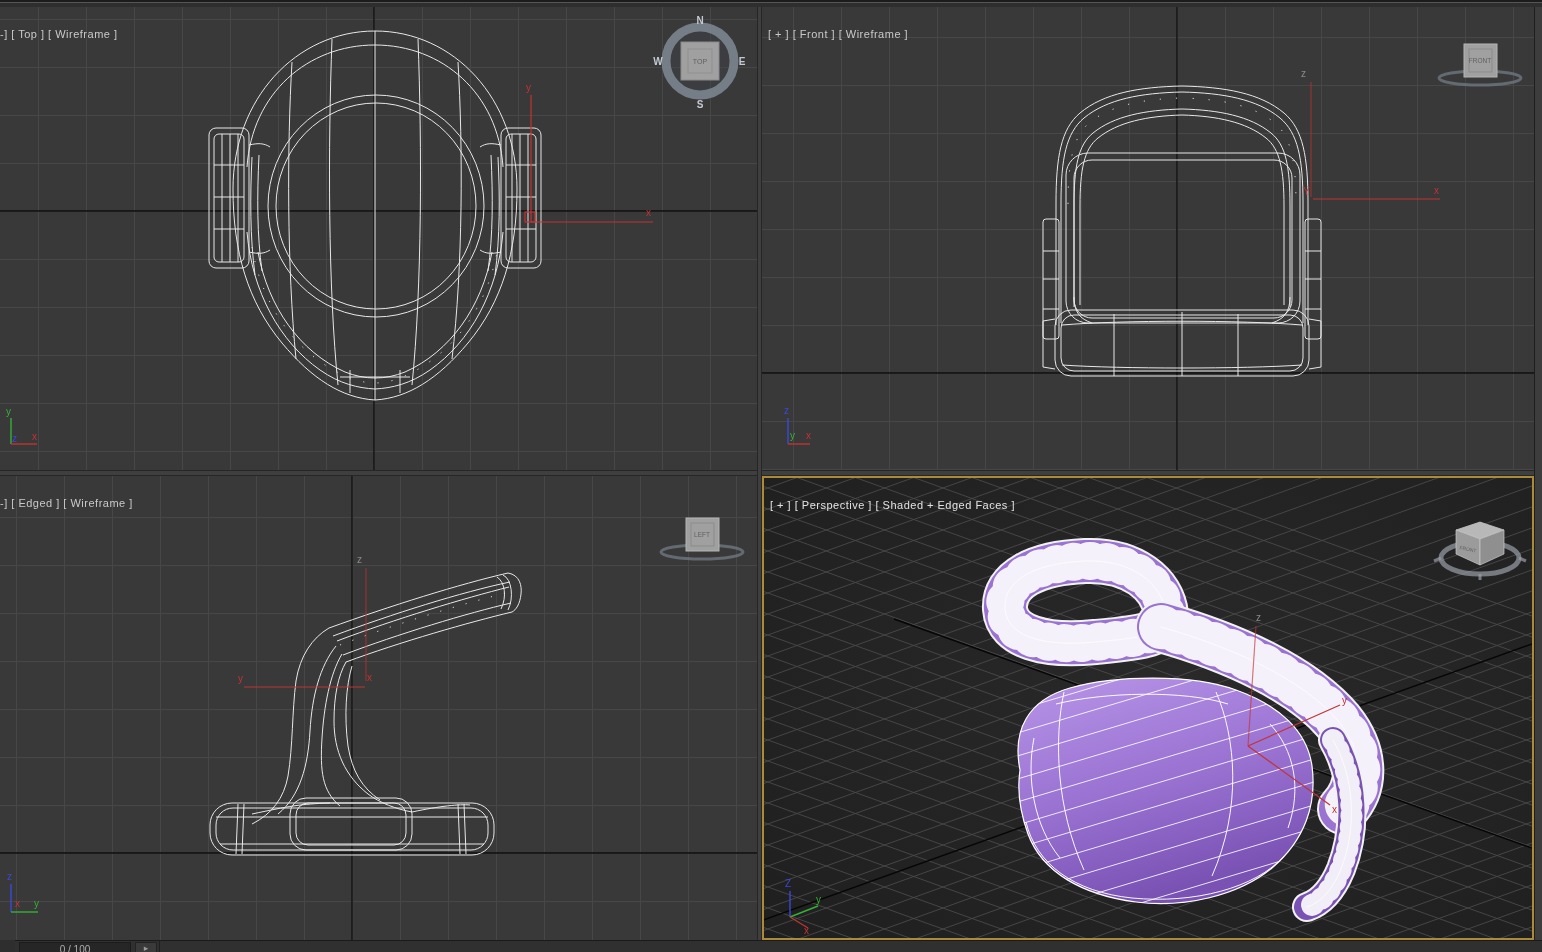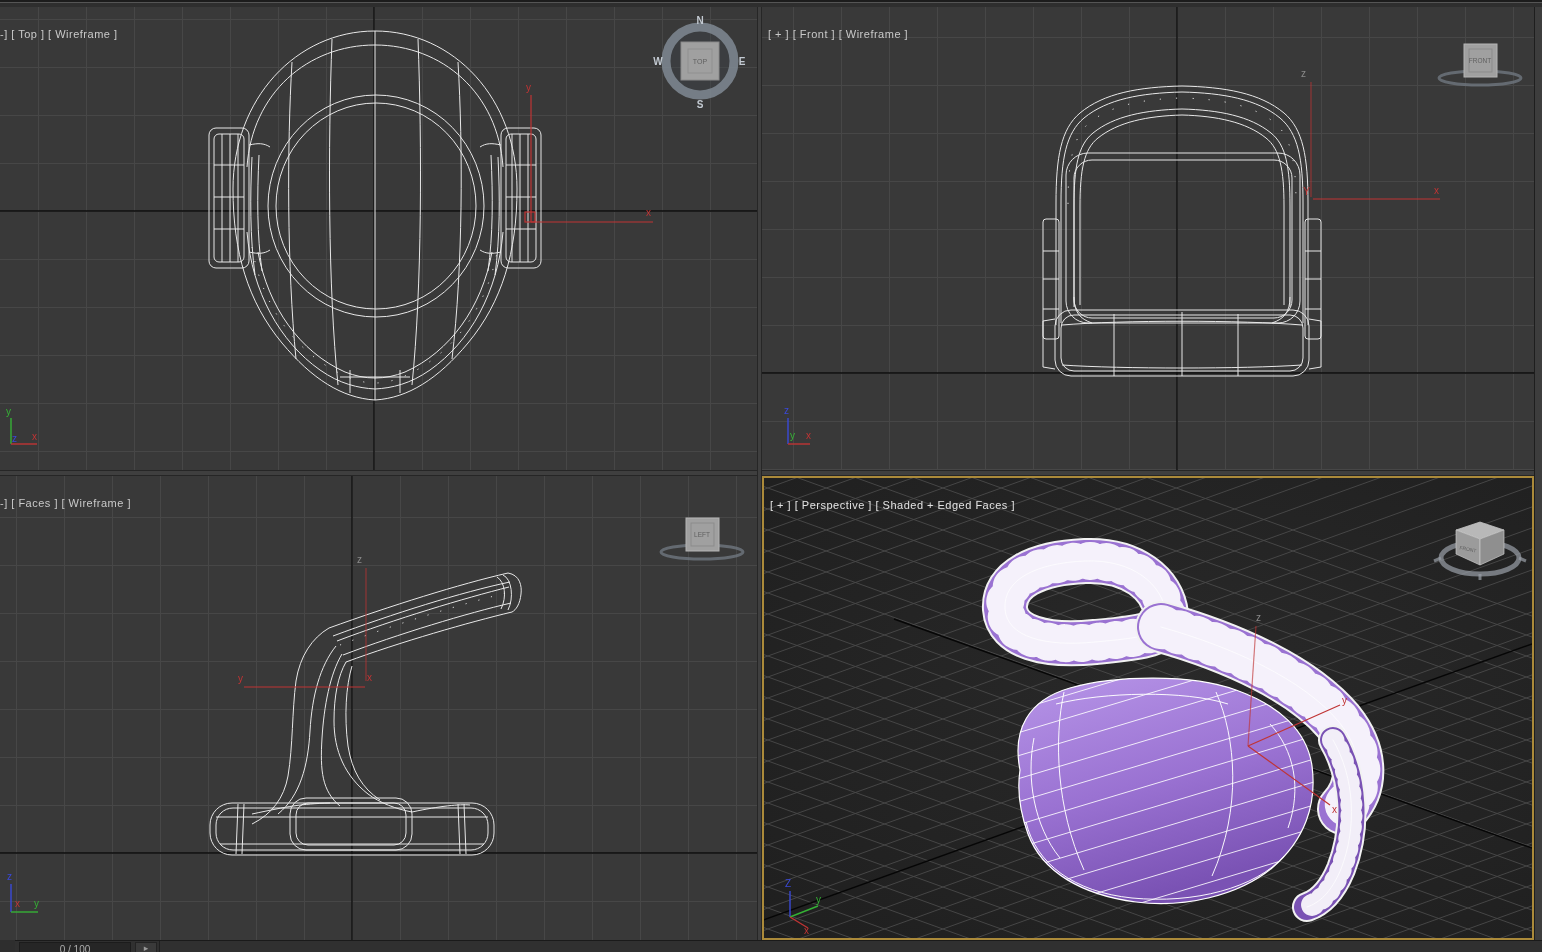--- a/index.html
+++ b/index.html
@@ -221,21 +221,21 @@
         <text class="t-green" x="34" y="431">y</text>
         <text class="t-red" x="15" y="431">x</text>
       </g>
       <g>
         <ellipse cx="702" cy="76" rx="41" ry="7" fill="none" stroke="#737b84" stroke-width="3" opacity="0.75"></ellipse>
         <rect x="686" y="42" width="33" height="33" fill="var(--cube-face,#a0a0a0)" stroke="#b5b5b5"></rect>
         <rect x="691" y="47" width="23" height="23" fill="none" stroke="#8b8b8b"></rect>
         <text class="cube-face-label" x="702" y="61" font-size="6.5">LEFT</text>
       </g>
     </svg>
-    <div class="vp-label">-] [ Faces ] [ Wireframe ]</div>
+    <div class="vp-label">-] [ Edged ] [ Wireframe ]</div>
   </div>
 
   <div class="vp vp4">
     <svg viewBox="0 0 768 460">
       <defs>
         <linearGradient id="seatGrad" x1="0" y1="0" x2="0.35" y2="1">
           <stop offset="0" stop-color="var(--chair-light,#b795e8)"></stop>
           <stop offset="0.55" stop-color="var(--chair-mid,#9a72d2)"></stop>
           <stop offset="1" stop-color="var(--chair-dark,#7a52b4)"></stop>
         </linearGradient>

